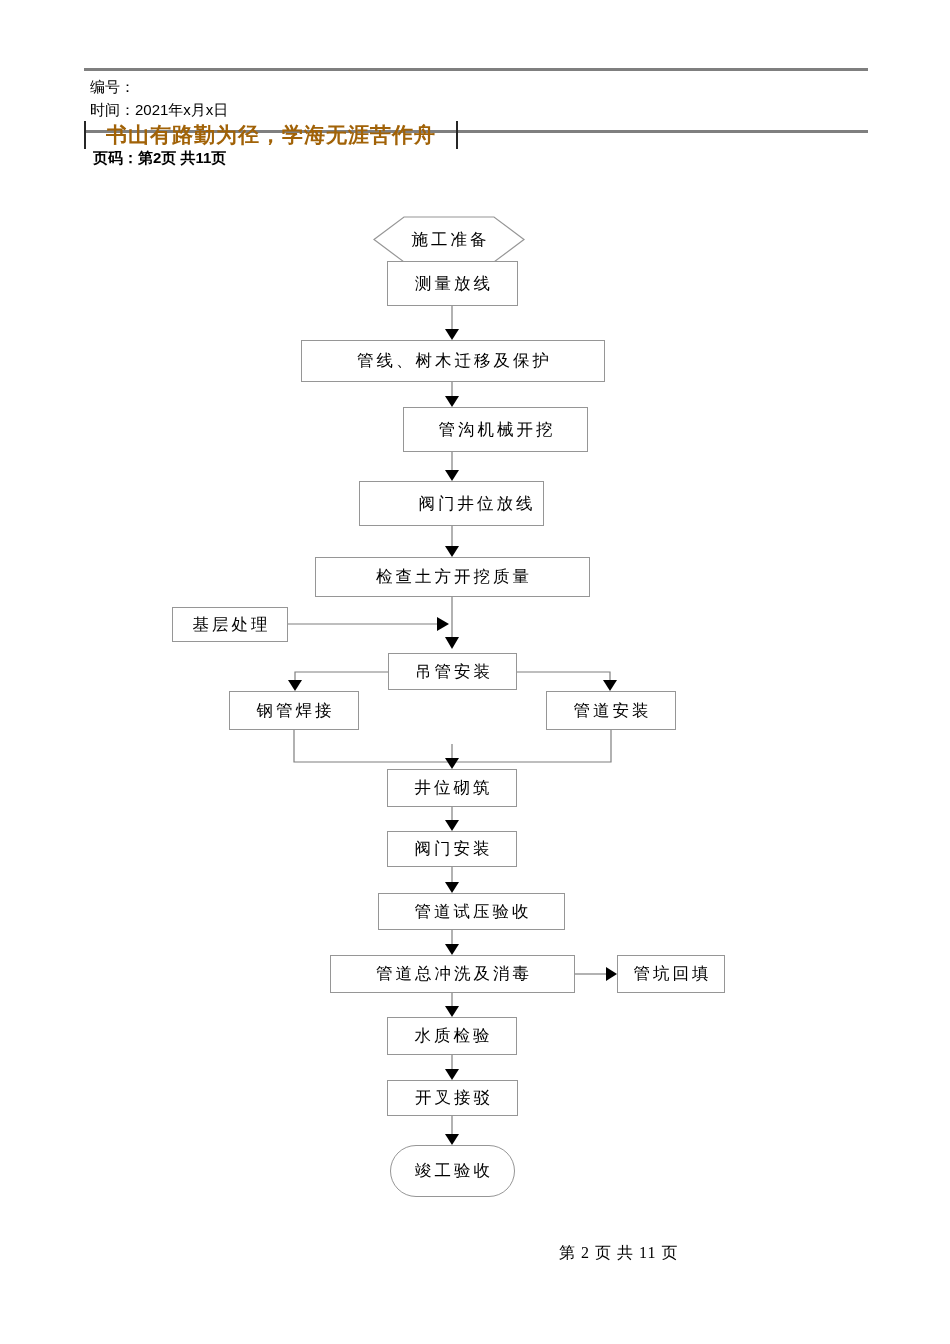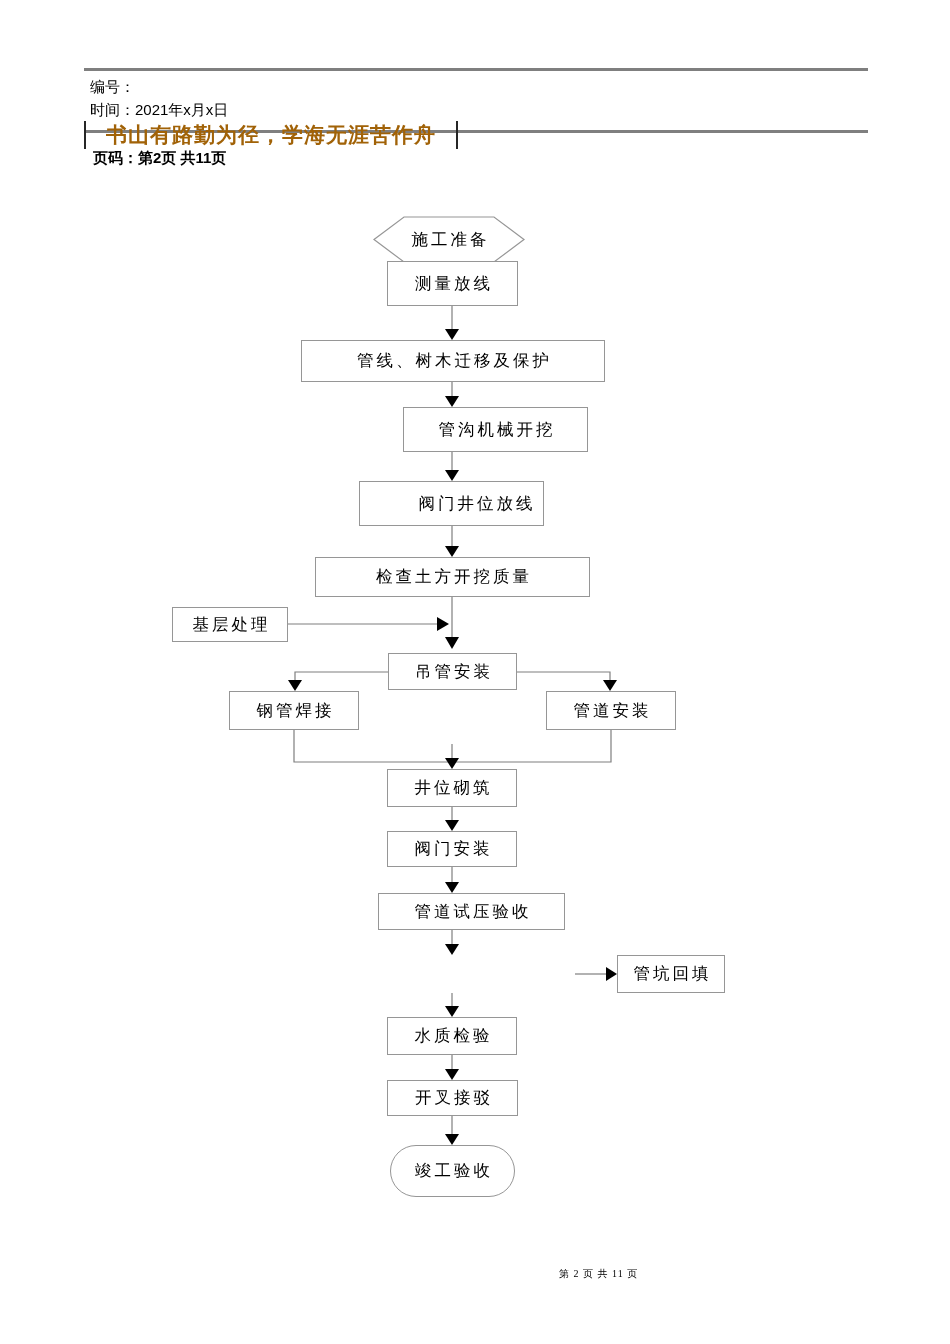--- a/index.html
+++ b/index.html
@@ -30,23 +30,22 @@
     display:flex;align-items:center;justify-content:center;
     font-size:16.5px;letter-spacing:3px;white-space:nowrap;
   }
   .rect{border:1px solid #969696;}
   .stadium{border:1px solid #969696;border-radius:26px;}
   .hex{background:transparent;border:none;}
   .hex svg{position:absolute;left:0;top:0;}
   .lbl{position:relative;margin-right:-3px;}
   
   .footer{
-    position:absolute;left:559px;top:1243px;font-size:10px;letter-spacing:1px;
+    position:absolute;left:559px;top:1243px;font-size:16px;letter-spacing:1px;
     font-family:"Liberation Serif","DejaVu Serif",serif;
-    margin-top:24px;
   }
 </style>
 </head>
 <body>
 
 <div id="page">
 
   <div class="header-table">
     <div class="hcell hcell-1">
       <div>编号：</div>
@@ -150,20 +149,23 @@
   </div>
 
   <div class="node rect" style="left:387px;top:831px;width:130px;height:36px;">
     <span class="lbl">阀门安装</span>
   </div>
 
   <div class="node rect" style="left:359px;top:893px;width:187px;height:37px;margin-left:19px;">
     <span class="lbl">管道试压验收</span>
   </div>
 
+  <div class="node rect" style="left:330px;top:955px;width:245px;height:38px;">
+    <span class="lbl">管道总冲洗及消毒</span>
+  </div>
 
   <div class="node rect" style="left:617px;top:955px;width:108px;height:38px;">
     <span class="lbl">管坑回填</span>
   </div>
 
   <div class="node rect" style="left:387px;top:1017px;width:130px;height:38px;">
     <span class="lbl">水质检验</span>
   </div>
 
   <div class="node rect" style="left:387px;top:1080px;width:131px;height:36px;">

